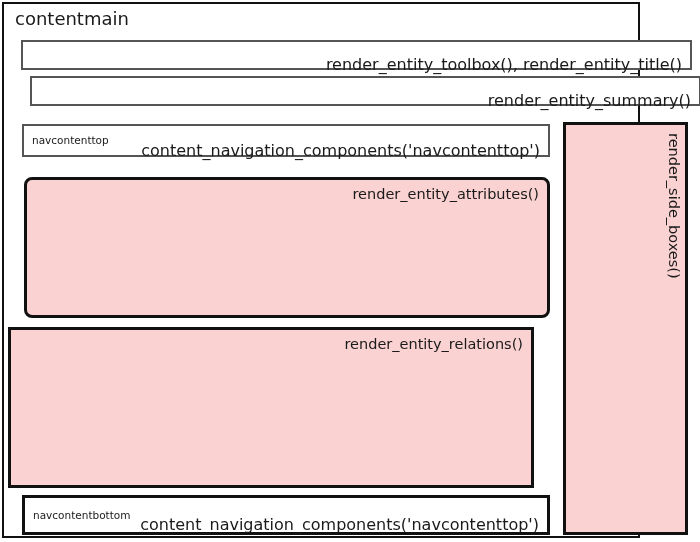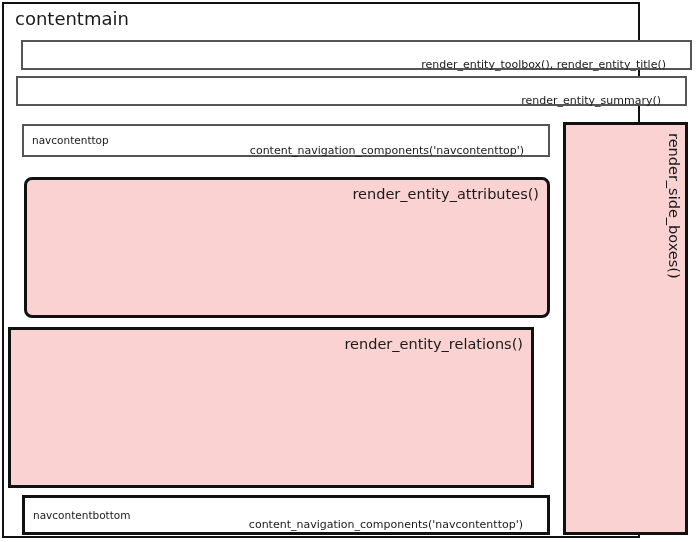--- a/index.html
+++ b/index.html
@@ -60,22 +60,22 @@
     border: 3px solid #111111;
   }
 
   .box-pink {
     background: #fbd2d2;
     border: 3px solid #111111;
   }
 
   .box-label-right {
     margin-left: auto;
-    padding-right: 24px;
-    font-size: 11px;
+    padding-right: 8px;
+    font-size: 16px;
     line-height: 18px;
     color: #1a1a1a;
     white-space: nowrap;
     margin-top: 20px;
   }
 
   .box-label-small {
     position: absolute;
     left: 8px;
     font-size: 10.5px;
@@ -93,21 +93,21 @@
     right: 8px;
     top: 5px;
     font-size: 14.5px;
     line-height: 18px;
     color: #1a1a1a;
     white-space: nowrap;
   }
 
   
   #box-toolbox  { left: 17px; top: 36px;  width: 671px; height: 30px; }
-  #box-summary  { left: 12px; top: 72px;  width: 671px; height: 30px; }
+  #box-summary  { left: 26px; top: 72px;  width: 671px; height: 30px; }
   #box-navtop   { left: 18px; top: 120px; width: 528px; height: 33px; text-align: right; }
   #box-attrs    { left: 20px; top: 173px; width: 526px; height: 141px; border-radius: 8px; }
   #box-rels     { left: 4px; top: 323px; width: 526px; height: 161px; }
   #box-navbot   { left: 18px; top: 491px; width: 528px; height: 40px; }
   #box-sidebar  { left: 559px; top: 118px; width: 125px; height: 413px; }
 
   .vertical-caption {
     position: absolute;
     top: 8px;
     right: 2px;

